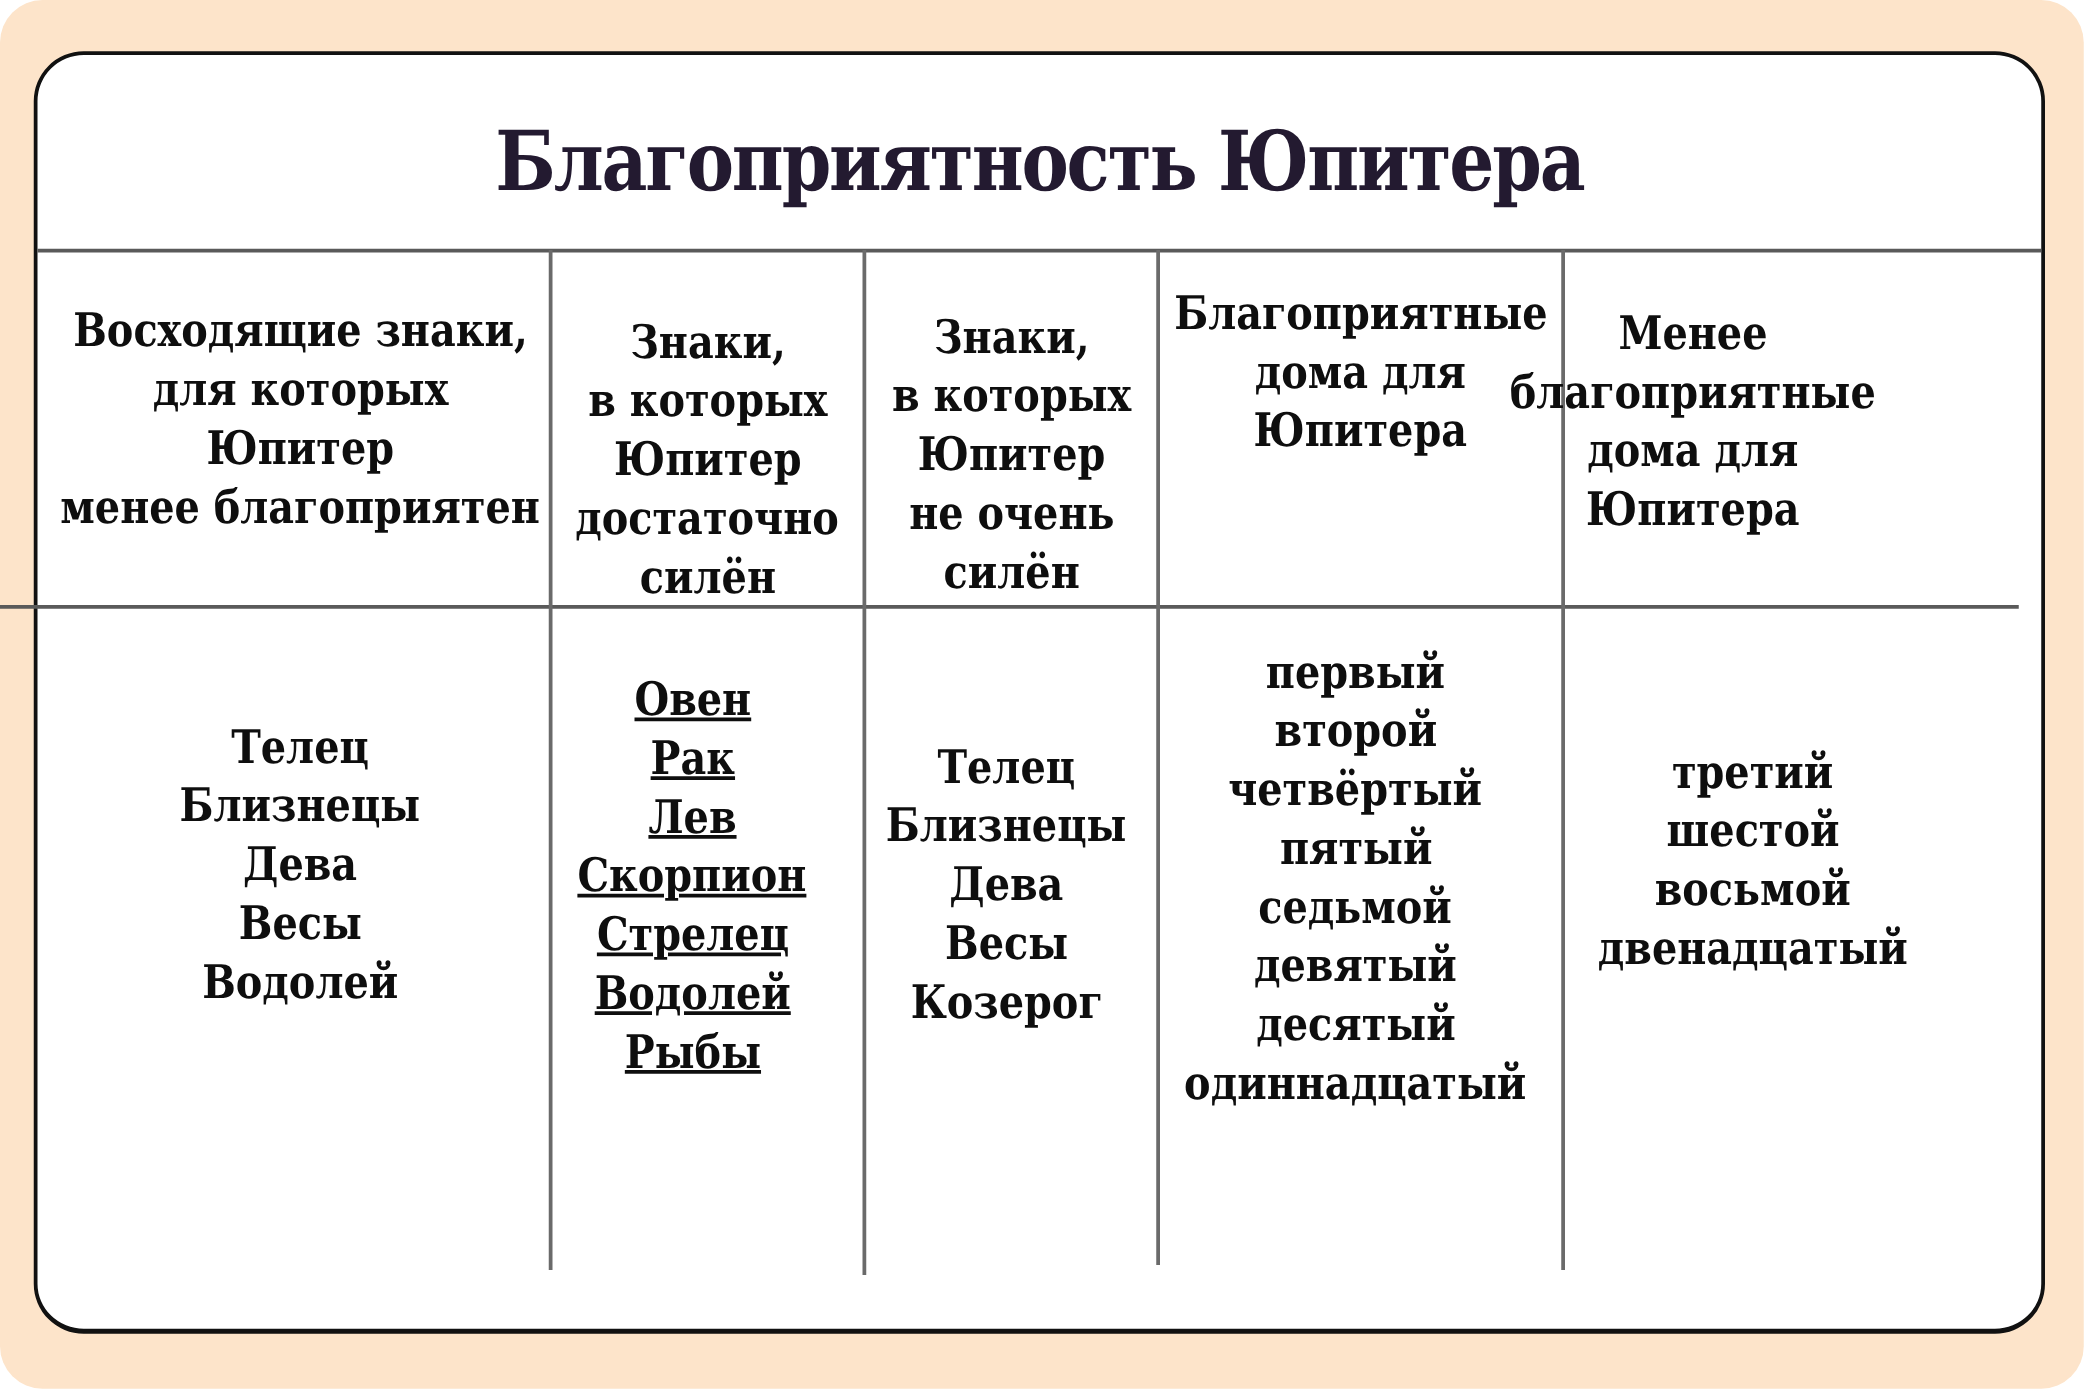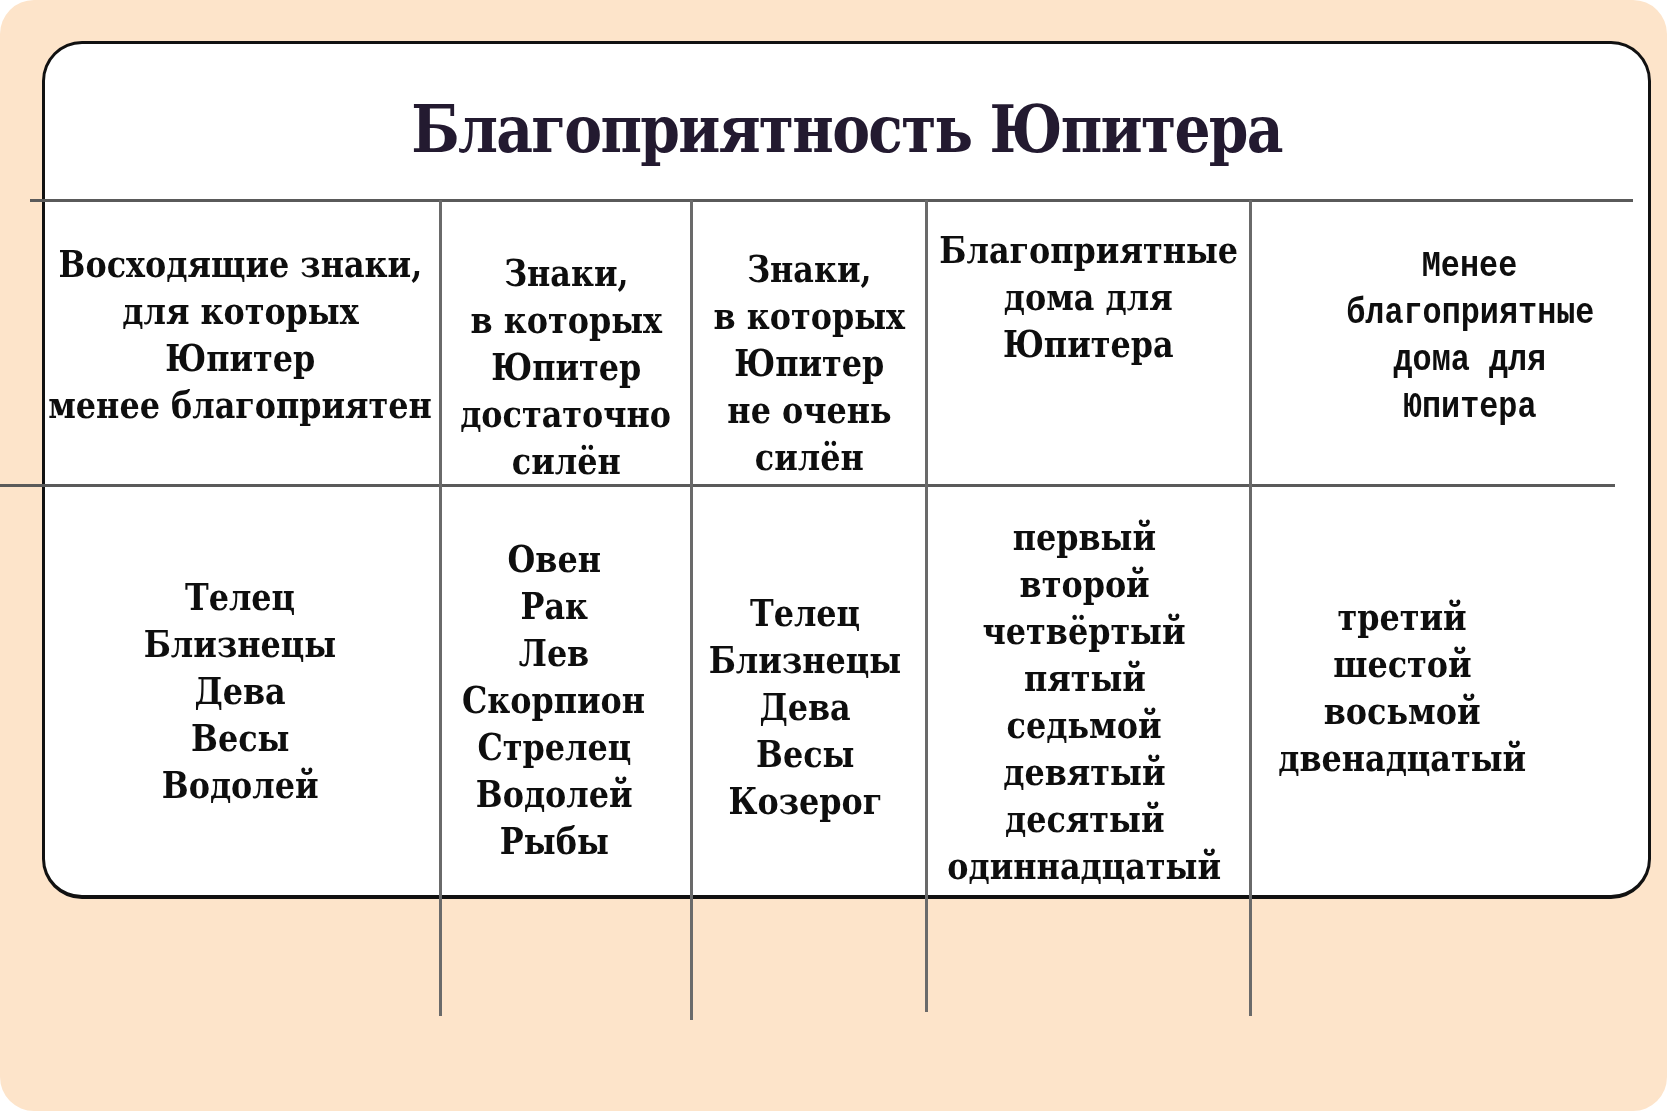--- a/index.html
+++ b/index.html
@@ -13,24 +13,24 @@
     .outer {
       position: absolute;
       left: 0; top: 0;
       width: 1667px;
       height: 1111px;
       background: #fde4ca;
       border-radius: 34px;
     }
     .card {
       position: absolute;
-      left: 42px;
+      left: 27px;
       top: 41px;
       width: 1609px;
-      height: 858px;
+      height: 1026px;
       background: #ffffff;
       border: 3px solid #111111;
       border-bottom-width: 4px;
       border-radius: 40px;
       box-sizing: border-box;
     }
     .title {
       position: absolute;
       left: 0; top: 0;
       width: 100%;
@@ -109,35 +109,35 @@
   <span>в которых</span>
   <span>Юпитер</span>
   <span>не очень</span>
   <span>силён</span>
 </div>
 <div class="cell" style="left:928px; top:202px; width:321px; height:282px; margin-top:-46px;">
   <span>Благоприятные</span>
   <span>дома для</span>
   <span>Юпитера</span>
 </div>
-<div class="cell" style="left:1320px; top:202px; width:300px; height:282px; margin-top:-6px;font-family:Liberation Mono, monospace;">
+<div class="cell" style="left:1204px; top:202px; width:300px; height:282px; margin-top:-6px;">
   <span>Менее</span>
   <span>благоприятные</span>
   <span>дома для</span>
   <span>Юпитера</span>
 </div>
 
 <div class="cell" style="left:40px; top:530px; width:400px; justify-content:flex-start; padding-top:44px;">
   <span>Телец</span>
   <span>Близнецы</span>
   <span>Дева</span>
   <span>Весы</span>
   <span>Водолей</span>
 </div>
-<div class="cell" style="left:442px; top:530px; width:248px; justify-content:flex-start; padding-top:6px; margin-left:-12px;">
+<div class="cell" style="left:442px; top:530px; width:248px; justify-content:flex-start; padding-top:6px; margin-left:-12px;text-decoration:underline;">
   <span>Овен</span>
   <span>Рак</span>
   <span>Лев</span>
   <span>Скорпион</span>
   <span>Стрелец</span>
   <span>Водолей</span>
   <span>Рыбы</span>
 </div>
 <div class="cell" style="left:693px; top:530px; width:232px; justify-content:flex-start; padding-top:60px; margin-left:-4px;">
   <span>Телец</span>

